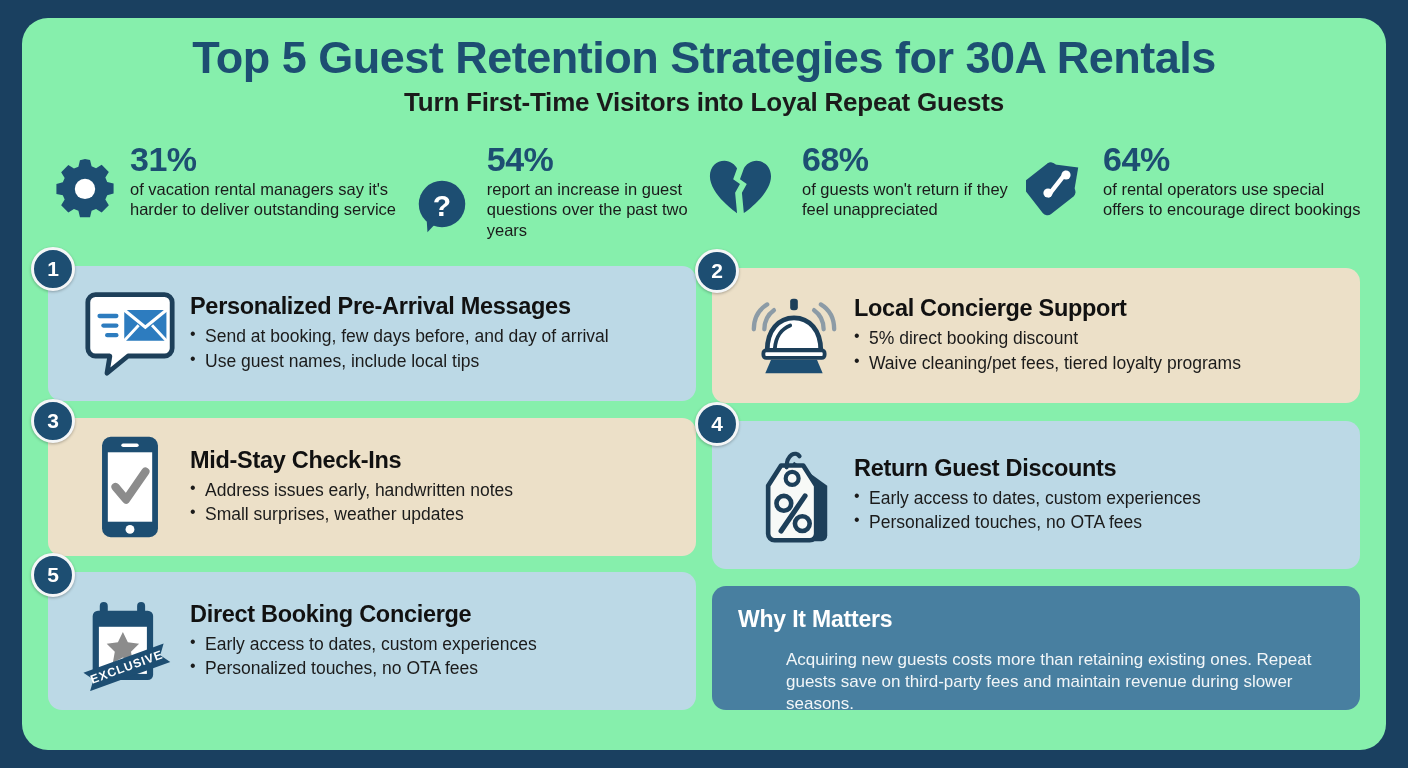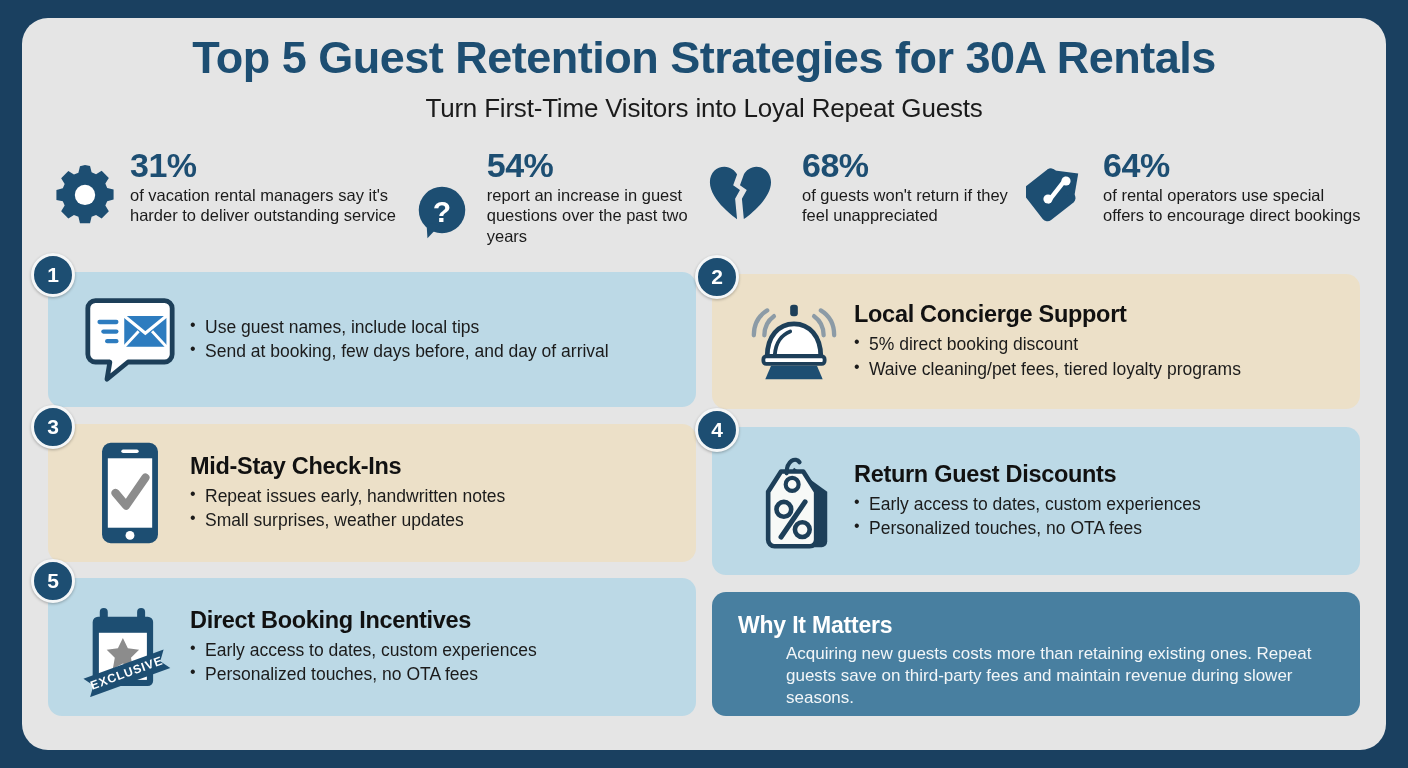--- a/index.html
+++ b/index.html
@@ -11,33 +11,33 @@
   }
   #root {
     position: relative;
     width: 1408px; height: 768px;
     background: #1a4060;
     padding: 18px 22px;
   }
   #panel {
     position: relative;
     width: 100%; height: 100%;
-    background: #e5e5e5;
+    background: #86efac;
     border-radius: 26px;
   }
 
   
   .hdr { padding-top: 16px; text-align: center; }
   .title {
     font-size: 45px; font-weight: 700; letter-spacing: -0.5px;
     color: #1d4e72; line-height: 1.05;
   }
   .subtitle {
-    margin-top: 12px;
-    font-size: 26px; font-weight: 400; color: #1b1b1b;
+    margin-top: 6px;
+    font-size: 26px; font-weight: 700; color: #1b1b1b;
     letter-spacing: -0.2px;
   }
 
   
   .stats {
     display: flex; align-items: flex-start;
     padding: 22px 24px 0 30px;
     gap: 0;
   }
   .stat { display: flex; align-items: flex-end; gap: 12px; }
@@ -107,21 +107,21 @@
 
   
   .why {
     position: absolute;
     background: #487fa0;
     border-radius: 14px;
     padding: 20px 26px 0 26px;
   }
   .why-title {
     font-size: 23px; font-weight: 700; color: #ffffff;
-    letter-spacing: -0.2px; margin-bottom: 4px;
+    letter-spacing: -0.2px; margin-bottom: 16px;
   }
   .why-body {
     font-size: 17px; color: #f2f6f8; line-height: 1.3; margin-left: 48px;
   }
 </style>
 </head>
 <body>
 
 <div id="root">
 <div id="panel">
@@ -202,23 +202,24 @@
           <path fill="#ffffff" stroke="#1d3f59" stroke-width="5" stroke-linejoin="round" d="M12 8 h72 a8 8 0 0 1 8 8 v48 a8 8 0 0 1 -8 8 h-38 L24 90 L27 72 h-15 a8 8 0 0 1 -8 -8 v-48 a8 8 0 0 1 8 -8z"></path>
           <rect x="14" y="28" width="22" height="4.5" rx="2.2" fill="#2d7cbf"></rect>
           <rect x="18" y="38" width="18" height="4.5" rx="2.2" fill="#2d7cbf"></rect>
           <rect x="22" y="48" width="14" height="4.5" rx="2.2" fill="#2d7cbf"></rect>
           <rect x="42" y="24" width="44" height="32" rx="2" fill="#2d7cbf"></rect>
           <path d="M42 24 L64 42 L86 24" fill="none" stroke="#ffffff" stroke-width="3.4"></path>
           <path d="M42 56 L57 40 M86 56 L71 40" fill="none" stroke="#ffffff" stroke-width="3"></path>
         </svg>
       </div>
       <div class="card-body">
-        <ul class="bullets">
+        <div class="card-title">Personalized Pre-Arrival Messages</div>
+        <ul class="bullets">
+          <li>Send at booking, few days before, and day of arrival</li>
           <li>Use guest names, include local tips</li>
-          <li>Send at booking, few days before, and day of arrival</li>
         </ul>
       </div>
     </div>
 
     <div class="card beige" style="left:690px; top:12px; width:648px; height:135px;">
       <div class="badge">2</div>
       <div class="card-ico">
         <svg width="96" height="88" viewBox="0 0 100 92">
           <path d="M22 14 C12 20 8 30 8 40" fill="none" stroke="#8c9ba6" stroke-width="4.5" stroke-linecap="round"></path>
           <path d="M29 20 C22 25 19 32 19 40" fill="none" stroke="#8c9ba6" stroke-width="4.5" stroke-linecap="round"></path>
@@ -247,21 +248,21 @@
           <rect x="8" y="4" width="58" height="104" rx="9" fill="#1d4e72"></rect>
           <rect x="14" y="20" width="46" height="72" fill="#ffffff"></rect>
           <rect x="28" y="11" width="18" height="3.6" rx="1.8" fill="#ffffff"></rect>
           <circle cx="37" cy="100" r="4.6" fill="#ffffff"></circle>
           <path d="M22 56 L33 69 L53 40" fill="none" stroke="#8c8c8c" stroke-width="8.5" stroke-linecap="round" stroke-linejoin="round"></path>
         </svg>
       </div>
       <div class="card-body">
         <div class="card-title">Mid-Stay Check-Ins</div>
         <ul class="bullets">
-          <li>Repeat issues early, handwritten notes</li>
+          <li>Address issues early, handwritten notes</li>
           <li>Small surprises, weather updates</li>
         </ul>
       </div>
     </div>
 
     <div class="card blue" style="left:690px; top:165px; width:648px; height:148px;">
       <div class="badge">4</div>
       <div class="card-ico">
         <svg width="104" height="106" viewBox="0 0 104 108">
           <path fill="#1d3f59" d="M52 18 L88 44 L88 98 a6 6 0 0 1 -6 6 H42 a6 6 0 0 1 -6 -6 V44 Z"></path>
@@ -291,21 +292,21 @@
           <rect x="12" y="18" width="68" height="78" rx="6" fill="#1d4e72"></rect>
           <rect x="19" y="36" width="54" height="53" fill="#ffffff"></rect>
           <path fill="#8c8c8c" d="M46 42 l5.6 11.4 12.6 1.8 -9.1 8.9 2.2 12.5 -11.3 -5.9 -11.3 5.9 2.2 -12.5 -9.1 -8.9 12.6 -1.8z"></path>
           <g transform="rotate(-20 52 80)">
             <path fill="#1d4e72" d="M2 70 h96 l-8 11 8 11 h-96 l8 -11 z"></path>
             <text x="50" y="85" font-family="Liberation Sans, sans-serif" font-size="13.5" font-weight="700" fill="#ffffff" text-anchor="middle" letter-spacing="1">EXCLUSIVE</text>
           </g>
         </svg>
       </div>
       <div class="card-body">
-        <div class="card-title">Direct Booking Incentives</div>
+        <div class="card-title">Direct Booking Concierge</div>
         <ul class="bullets">
           <li>Early access to dates, custom experiences</li>
           <li>Personalized touches, no OTA fees</li>
         </ul>
       </div>
     </div>
 
     <div class="why" style="left:690px; top:330px; width:648px; height:124px;">
       <div class="why-title">Why It Matters</div>
       <div class="why-body">Acquiring new guests costs more than retaining existing ones. Repeat guests save on third-party fees and maintain revenue during slower seasons.</div>

